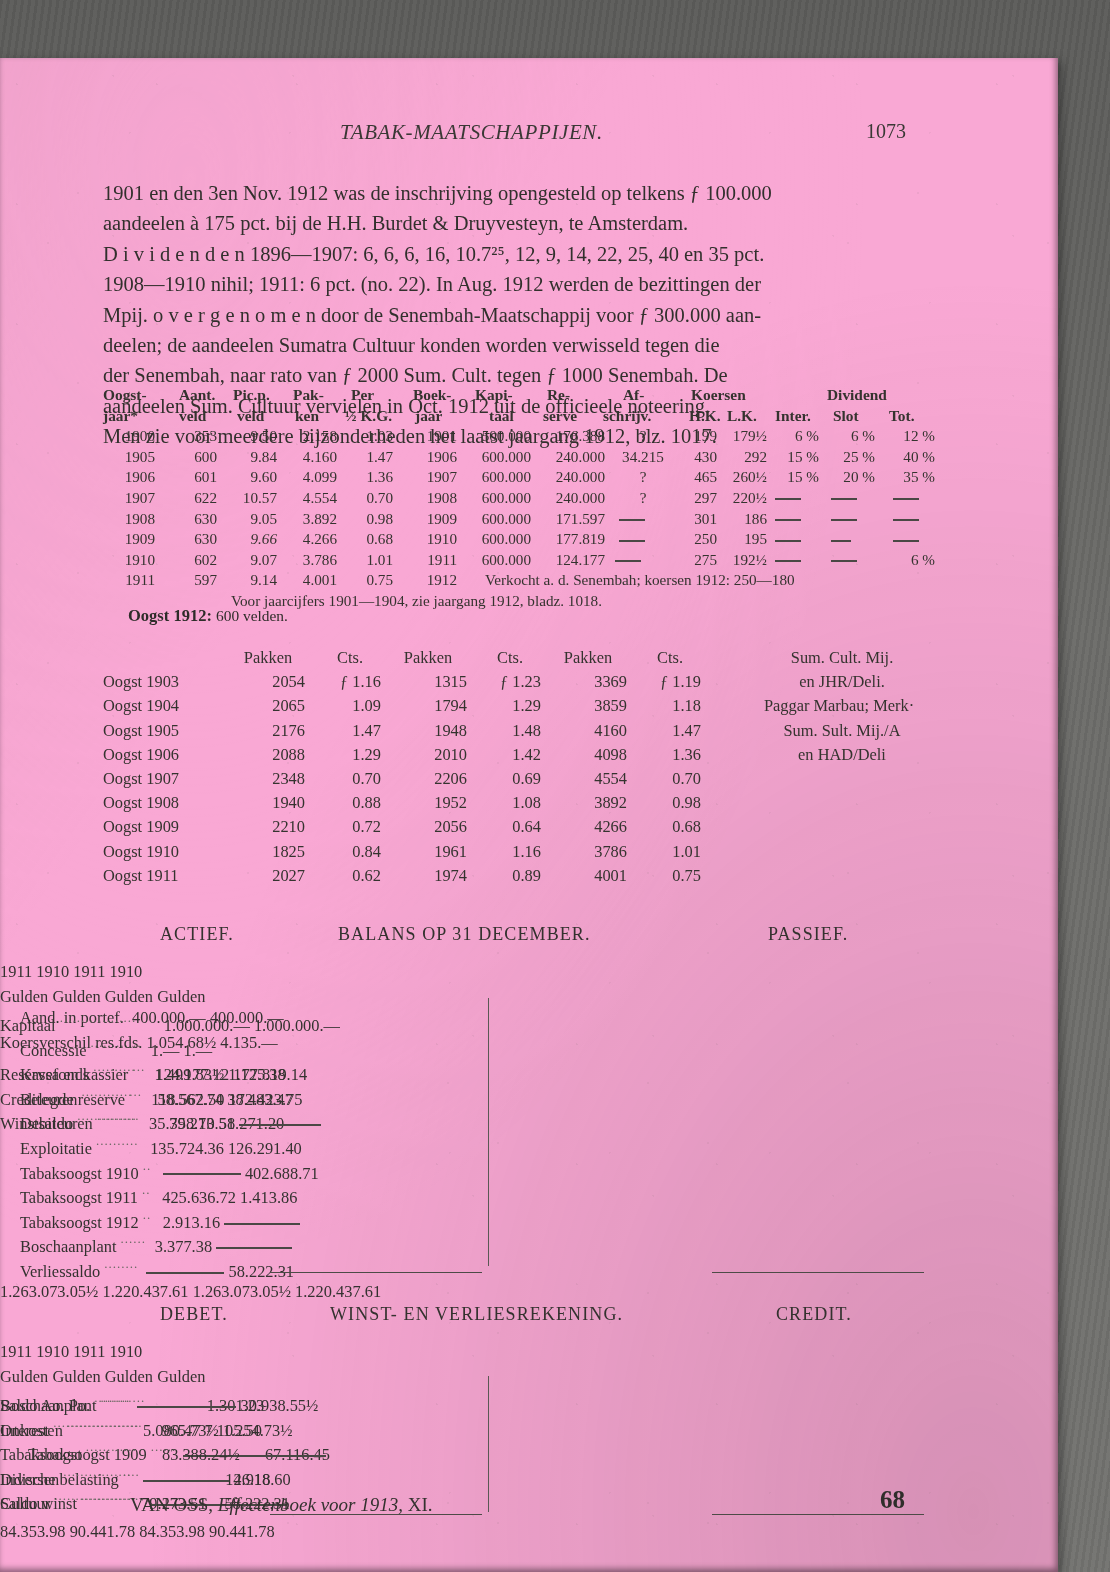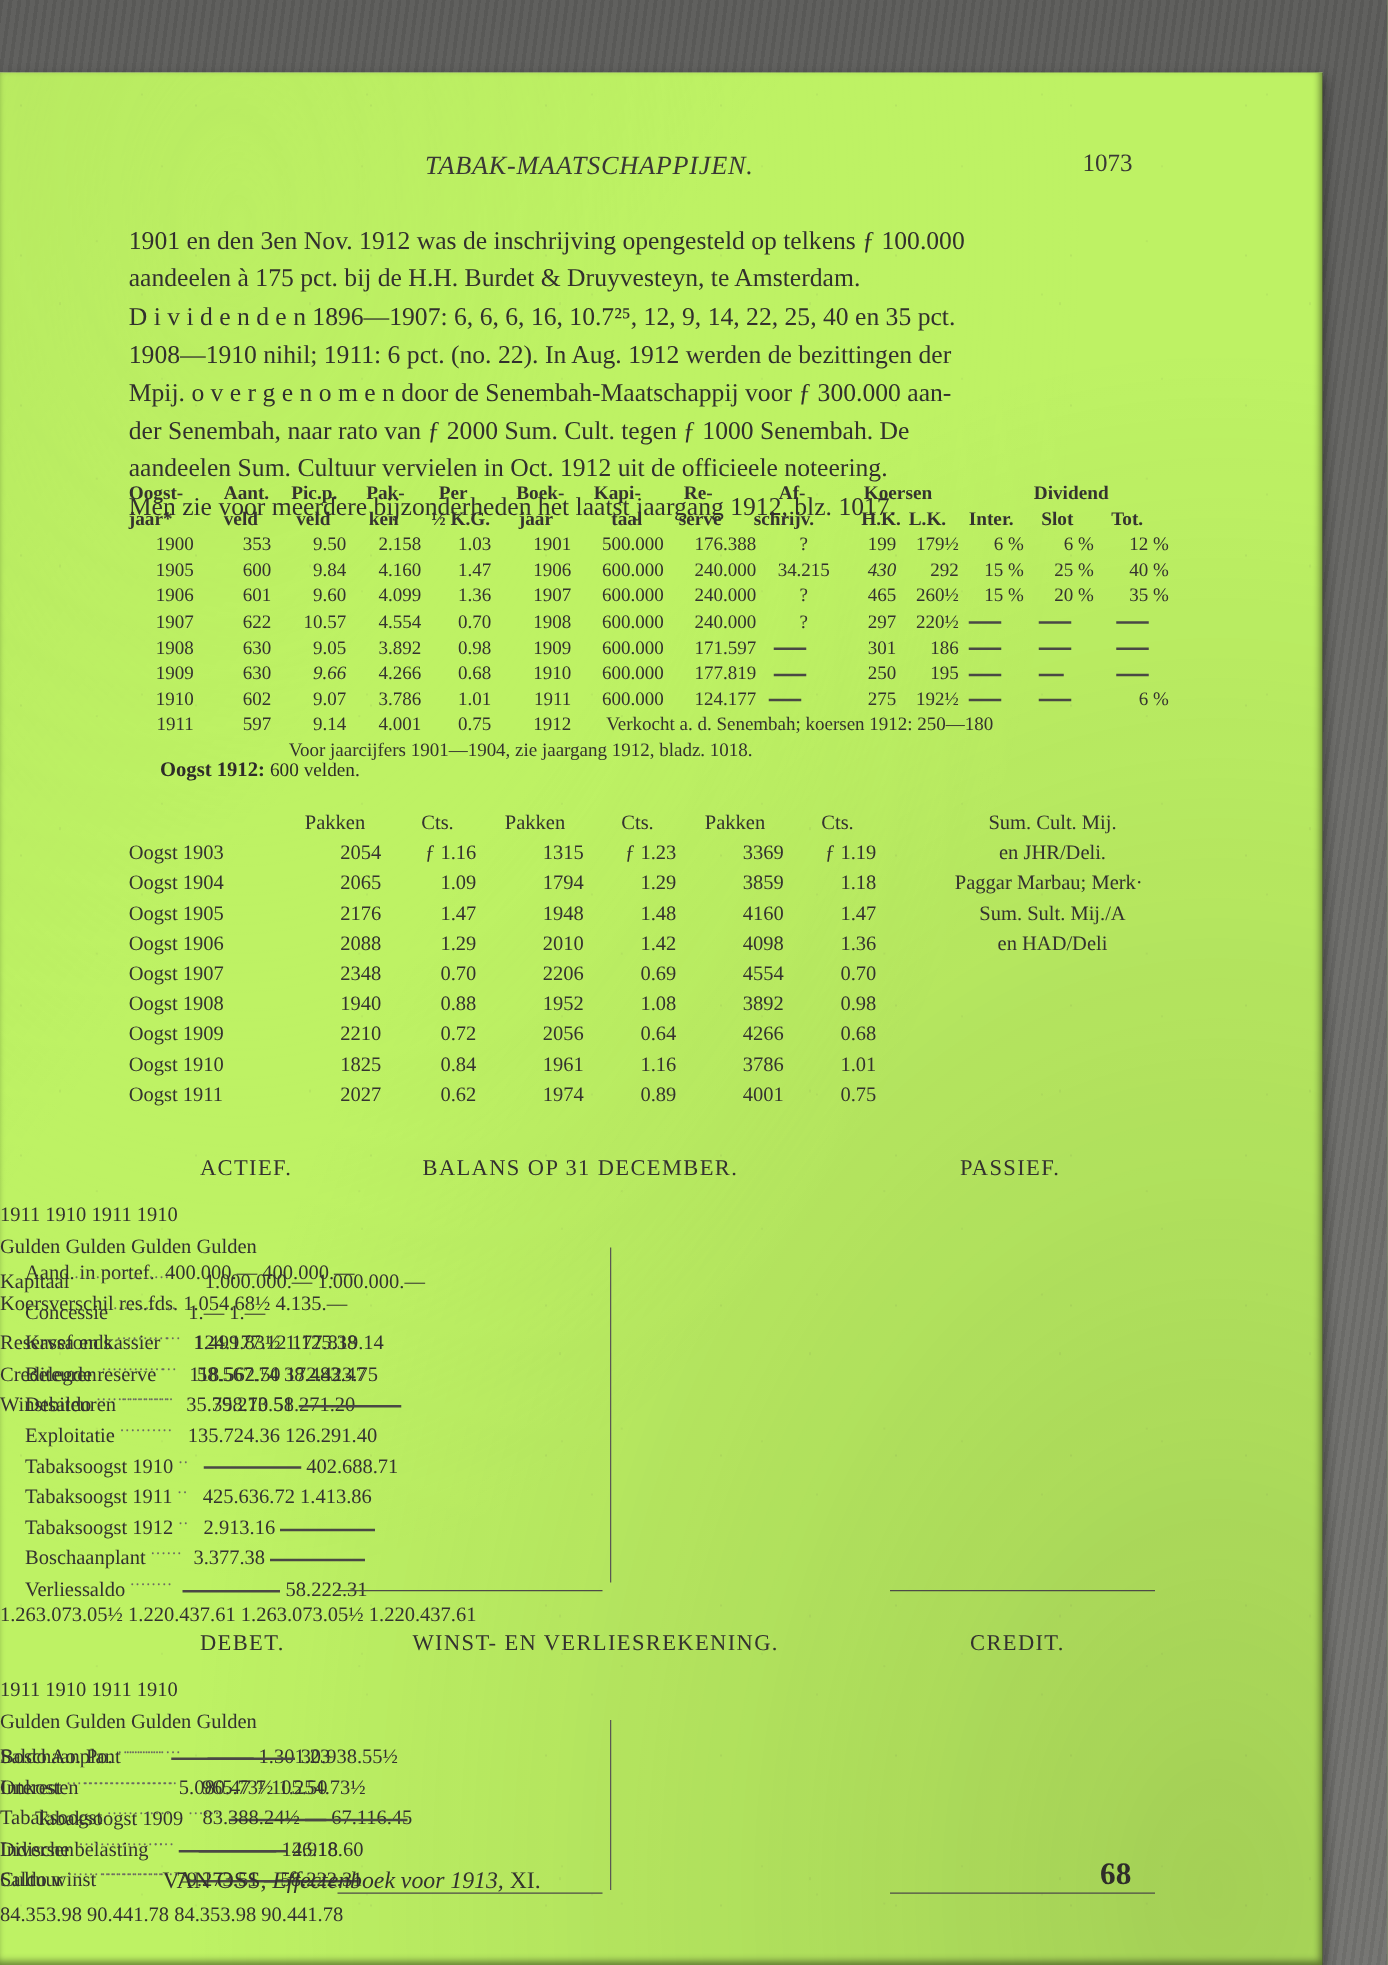--- a/index.html
+++ b/index.html
@@ -10,21 +10,21 @@
   }
   
   .scan-bg{position:absolute;inset:0;background:
       linear-gradient(180deg,#5d5d5b 0%,#6d6d6a 40%,#747471 100%);}
   .scan-bg::after{content:"";position:absolute;inset:0;
     background:repeating-linear-gradient(98deg,rgba(0,0,0,.10) 0 3px,rgba(255,255,255,.04) 3px 7px);
     opacity:.5;}
   
   .page{
     position:absolute;left:0;top:58px;width:1058px;height:1514px;
-    background:#bef264;
+    background:#f9a8d4;
     box-shadow:-2px -3px 6px rgba(0,0,0,.45) inset, 3px 4px 10px rgba(0,0,0,.40);
   }
   .page::before{ 
     content:"";position:absolute;inset:0;pointer-events:none;
     background:
       radial-gradient(ellipse at 18% 8%, rgba(255,255,255,.55), rgba(255,255,255,0) 55%),
       radial-gradient(ellipse at 92% 96%, rgba(120,118,112,.30), rgba(0,0,0,0) 60%),
       linear-gradient(125deg, rgba(170,168,160,.18) 0%, rgba(255,255,255,0) 30%);
     mix-blend-mode:multiply;opacity:.85;
   }
@@ -104,20 +104,21 @@
       <div class="title">TABAK-MAATSCHAPPIJEN.</div>
       <div class="pageno">1073</div>
     </div>
 
     <div class="para">
       <div>1901 en den 3en Nov. 1912 was de inschrijving opengesteld op telkens ƒ 100.000</div>
       <div>aandeelen à 175 pct. bij de H.H. Burdet &amp; Druyvesteyn, te Amsterdam.</div>
       <div>D i v i d e n d e n 1896—1907: 6, 6, 6, 16, 10.7²⁵, 12, 9, 14, 22, 25, 40 en 35 pct.</div>
       <div>1908—1910 nihil; 1911: 6 pct. (no. 22).  In Aug. 1912 werden de bezittingen der</div>
       <div>Mpij. o v e r g e n o m e n door de Senembah-Maatschappij voor ƒ 300.000 aan-</div>
+      <div>deelen; de aandeelen Sumatra Cultuur konden worden verwisseld tegen die</div>
       <div>der Senembah, naar rato van ƒ 2000 Sum. Cult. tegen ƒ 1000 Senembah.  De</div>
       <div>aandeelen Sum. Cultuur vervielen in Oct. 1912 uit de officieele noteering.</div>
       <div>Men zie voor meerdere bijzonderheden het laatst jaargang 1912, blz. 1017.</div>
     </div>
 
     <div class="tbl" id="harvest">
 
       <div class="r hd">
         <span class="c" style="left:0px;">Oogst-</span>
         <span class="c" style="left:76px;">Aant.</span>
@@ -169,21 +170,21 @@
       <div class="r">
         <span class="c ta-r" style="left:0px;width:52px;">1905</span>
         <span class="c ta-r" style="left:66px;width:48px;">600</span>
         <span class="c ta-r" style="left:124px;width:50px;">9.84</span>
         <span class="c ta-r" style="left:182px;width:52px;">4.160</span>
         <span class="c ta-r" style="left:244px;width:46px;">1.47</span>
         <span class="c ta-r" style="left:304px;width:50px;">1906</span>
         <span class="c ta-r" style="left:362px;width:66px;">600.000</span>
         <span class="c ta-r" style="left:436px;width:66px;">240.000</span>
         <span class="c ta-c" style="left:510px;width:60px;">34.215</span>
-        <span class="c ta-r" style="left:578px;width:36px;font-style:italic;">430</span>
+        <span class="c ta-r" style="left:578px;width:36px;">430</span>
         <span class="c ta-r" style="left:620px;width:44px;">292</span>
         <span class="c ta-r" style="left:668px;width:48px;">15 %</span>
         <span class="c ta-r" style="left:724px;width:48px;">25 %</span>
         <span class="c ta-r" style="left:780px;width:52px;">40 %</span>
       </div>
 
       <div class="r">
         <span class="c ta-r" style="left:0px;width:52px;">1906</span>
         <span class="c ta-r" style="left:66px;width:48px;">601</span>
         <span class="c ta-r" style="left:124px;width:50px;">9.60</span>

